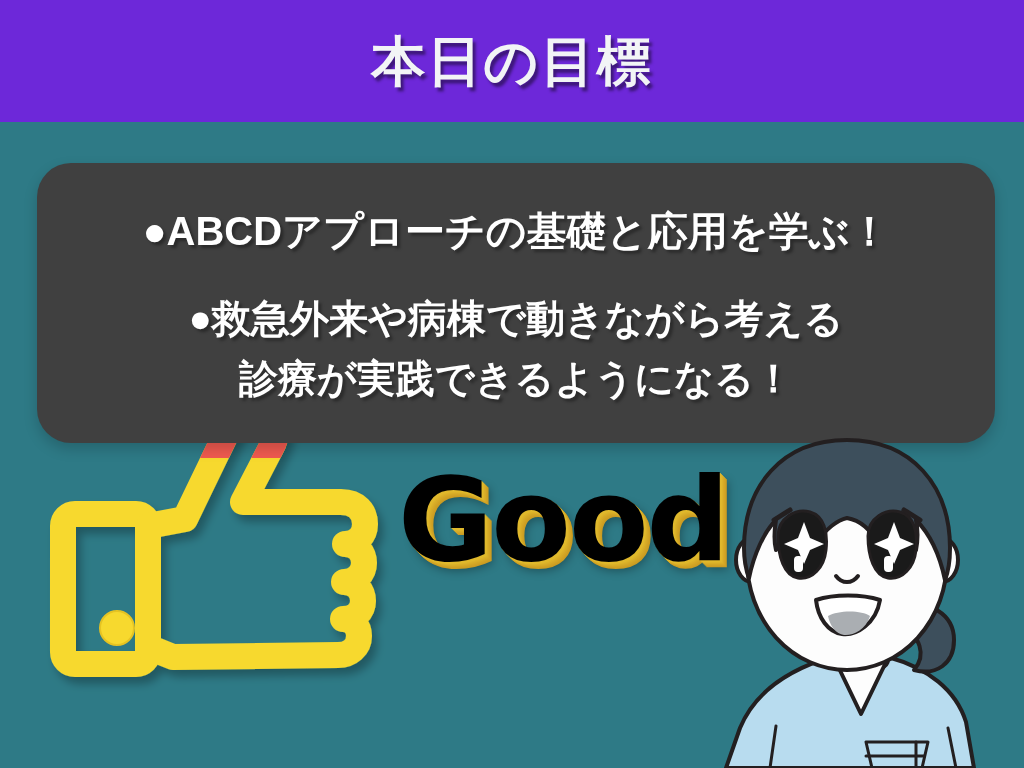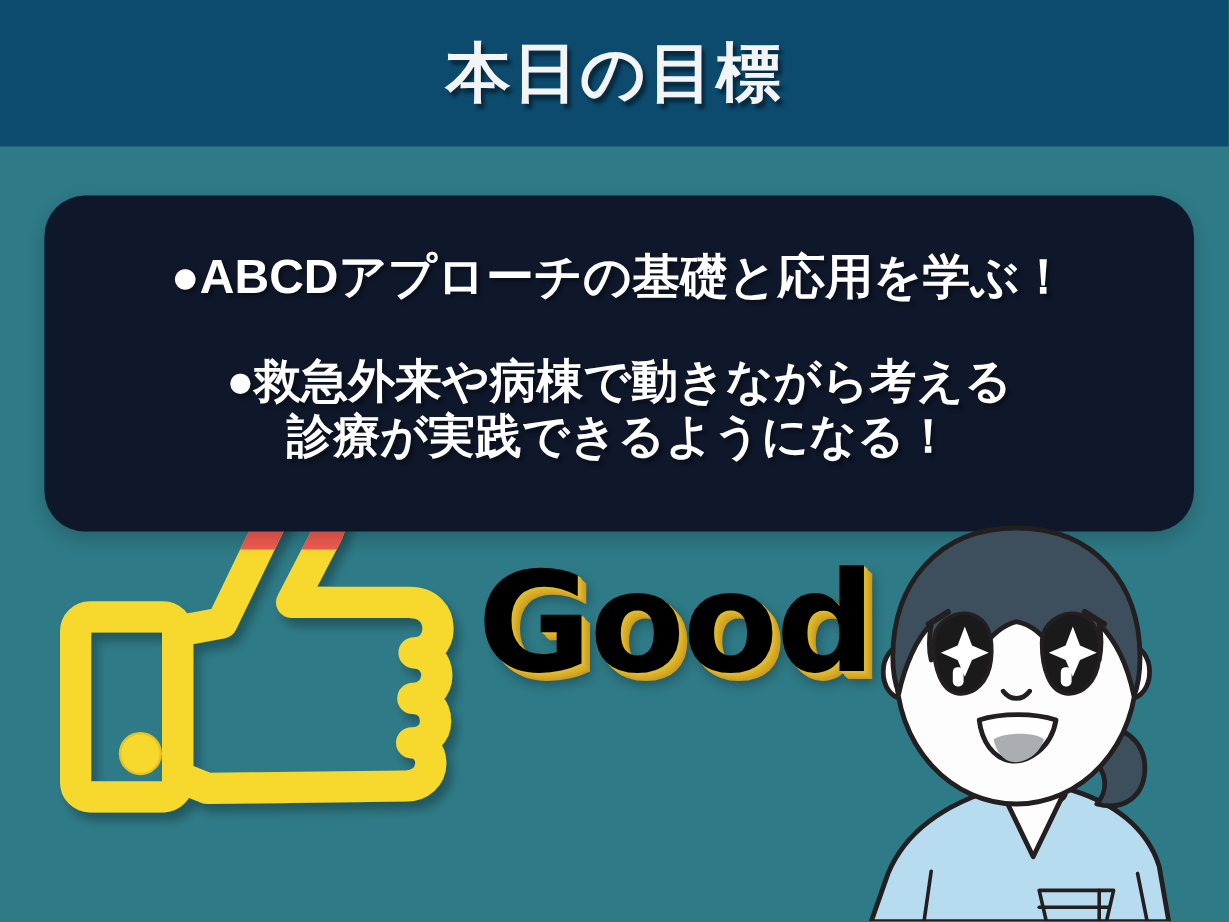--- a/index.html
+++ b/index.html
@@ -22,21 +22,21 @@
     overflow: hidden;
   }
 
   
   #header-banner {
     position: absolute;
     left: 0;
     top: 0;
     width: 1024px;
     height: 122px;
-    background: #0c4a6e;
+    background: #6d28d9;
     display: flex;
     align-items: center;
     justify-content: center;
   }
   #header-title {
     font-size: 54px;
     font-weight: bold;
     color: #f2f4f6;
     letter-spacing: 2px;
     text-shadow: 3px 4px 3px rgba(0,0,0,0.45);
@@ -44,21 +44,21 @@
     white-space: nowrap;
   }
 
   
   #goal-panel {
     position: absolute;
     left: 37px;
     top: 163px;
     width: 958px;
     height: 280px;
-    background: #0f172a;
+    background: #404040;
     border-radius: 34px;
     box-shadow: 0 6px 14px rgba(0,0,0,0.18);
     z-index: 3;
   }
 
   .goal-line {
     position: absolute;
     left: 0;
     width: 100%;
     text-align: center;
@@ -73,22 +73,21 @@
     font-size: 40px;
     letter-spacing: 0px;
   }
   #goal-item-2 {
     top: 134px;
     font-size: 39px;
     letter-spacing: 0px;
   }
   #goal-item-2 .line2 {
     display: block;
-    margin-top: 4px;
-    font-family: Liberation Mono, monospace;
+    margin-top: 16px;
   }
 
   
   #thumbs-up-illustration {
     position: absolute;
     left: 45px;
     top: 386px;
     width: 360px;
     height: 320px;
     z-index: 2;

